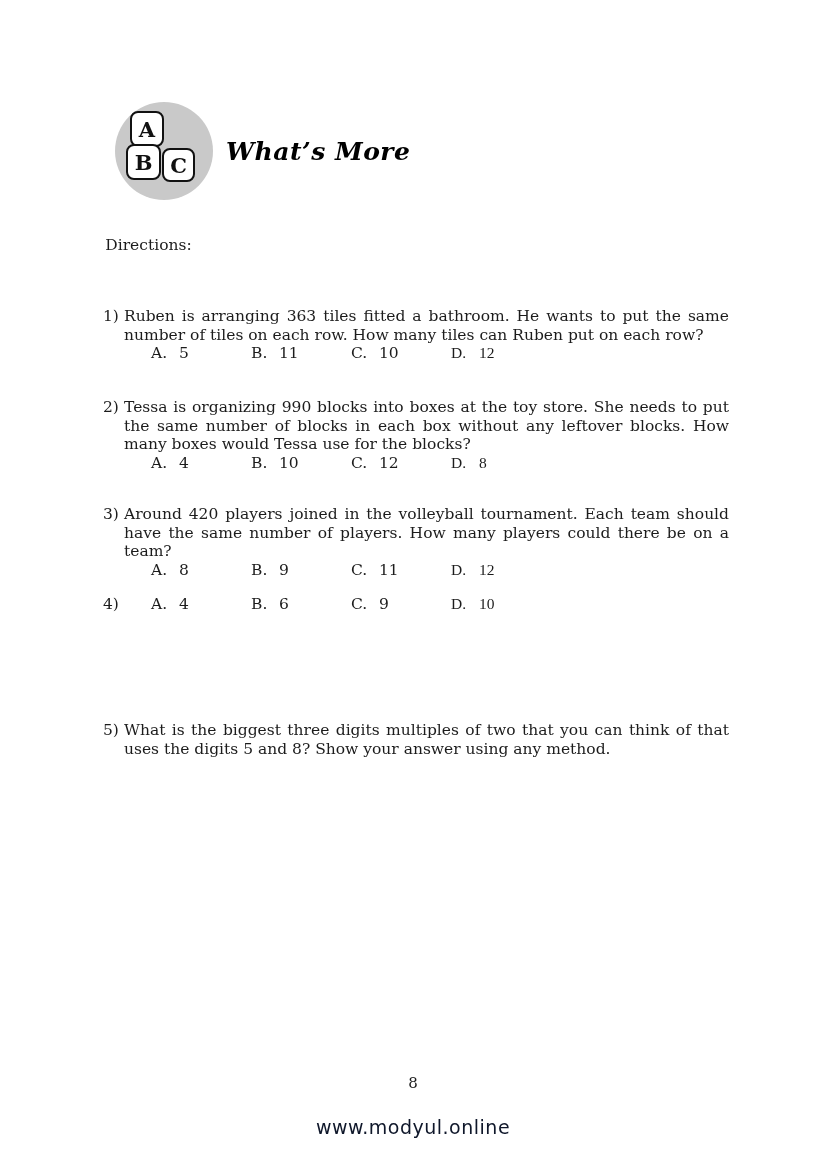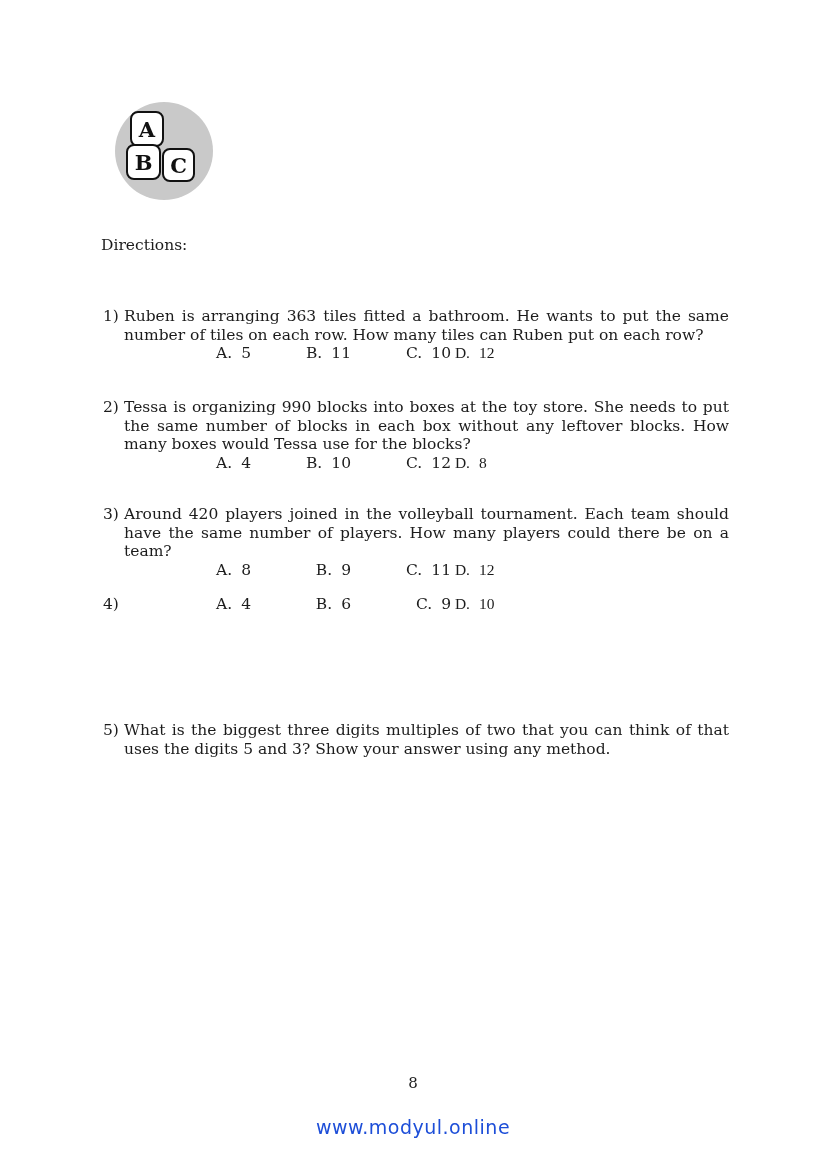--- a/index.html
+++ b/index.html
@@ -62,21 +62,21 @@
   
   .directions {
     position: absolute;
     top: 236px;
     left: 101px;
     width: 628px;
     display: flex;
     font-size: 15.5px;
     line-height: 18.5px;
   }
-  .directions-label { width: 95px; flex-shrink: 0; }
+  .directions-label { width: 95px; flex-shrink: 0; text-align: center; }
   .directions-text  { flex: 1; text-align: justify; }
 
   
   .problem {
     position: absolute;
     left: 103px;
     width: 626px;
     display: flex;
     font-size: 15.5px;
     line-height: 18.5px;
@@ -86,21 +86,20 @@
   .problem-3 { top: 505px; }
   .problem-4 { top: 595px; }
   .problem-5 { top: 721px; }
   .problem-number { width: 21px; flex-shrink: 0; }
   .problem-body { flex: 1; }
   .problem-text { text-align: justify; }
   .choices {
     display: flex;
     padding-left: 27px;
     margin-top: 0;
-    text-align: right;
   }
   .choice { width: 100px; white-space: nowrap; }
   .choice:last-child { width: auto; font-family: Liberation Serif, serif; }
   .choice-label { display: inline-block; min-width: 19px; }
   .choice-value { margin-left: 9px; }
 
   
   .page-number {
     position: absolute;
     top: 1074px;
@@ -110,41 +109,42 @@
     font-size: 15px;
   }
   .watermark {
     position: absolute;
     top: 1116px;
     left: 0;
     width: 100%;
     text-align: center;
     font-family: "DejaVu Sans", sans-serif;
     font-size: 19px;
-    color: #1d4ed8;
+    color: #0f172a;
     letter-spacing: 0.5px;
   }
 </style>
 </head>
 <body>
 
 <div class="page">
 
   <div class="header">
     <div class="icon-circle">
       <div class="block block-a">
           <span>A</span>
         </div>
       <div class="block block-b">
           <span>B</span>
         </div>
       <div class="block block-c">
           <span>C</span>
         </div>
     </div>
+    <div class="page-title">What’s More</div>
   </div>
 
   <div class="directions">
     <div class="directions-label">Directions:</div>
   </div>
 
   <div class="problem problem-1">
     <div class="problem-number">1)</div>
     <div class="problem-body">
       <div class="problem-text">Ruben is arranging 363 tiles fitted a bathroom.  He wants to put the same number of tiles on each row. How many tiles can Ruben put on each row?</div>
@@ -191,20 +191,20 @@
         <div class="choice"><span class="choice-label">B.</span><span class="choice-value">6</span></div>
         <div class="choice"><span class="choice-label">C.</span><span class="choice-value">9</span></div>
         <div class="choice"><span class="choice-label">D.</span><span class="choice-value">10</span></div>
       </div>
     </div>
   </div>
 
   <div class="problem problem-5">
     <div class="problem-number">5)</div>
     <div class="problem-body">
-      <div class="problem-text">What is the biggest three digits multiples of two that you can think of that uses the digits 5 and 3? Show your answer using any method.</div>
+      <div class="problem-text">What is the biggest three digits multiples of two that you can think of that uses the digits 5 and 8? Show your answer using any method.</div>
     </div>
   </div>
 
   <div class="page-number">8</div>
   <div class="watermark">www.modyul.online</div>
 
 </div>
 
 </body></html>

